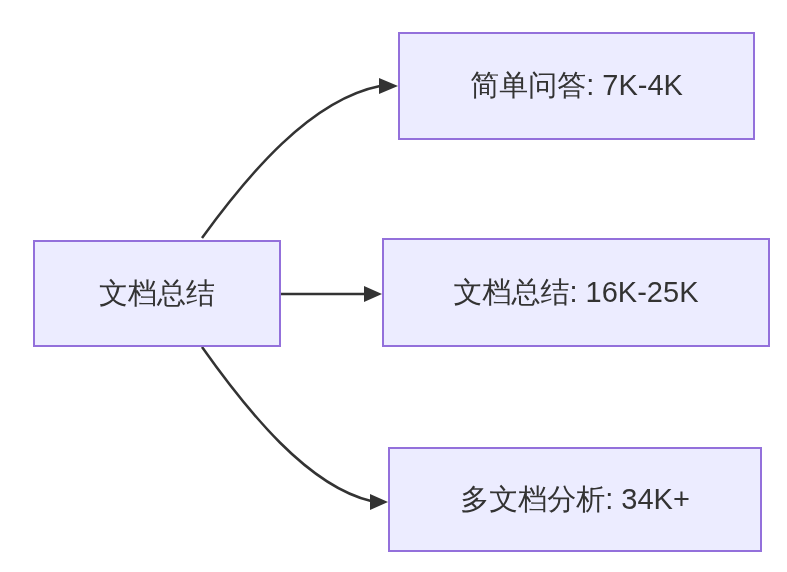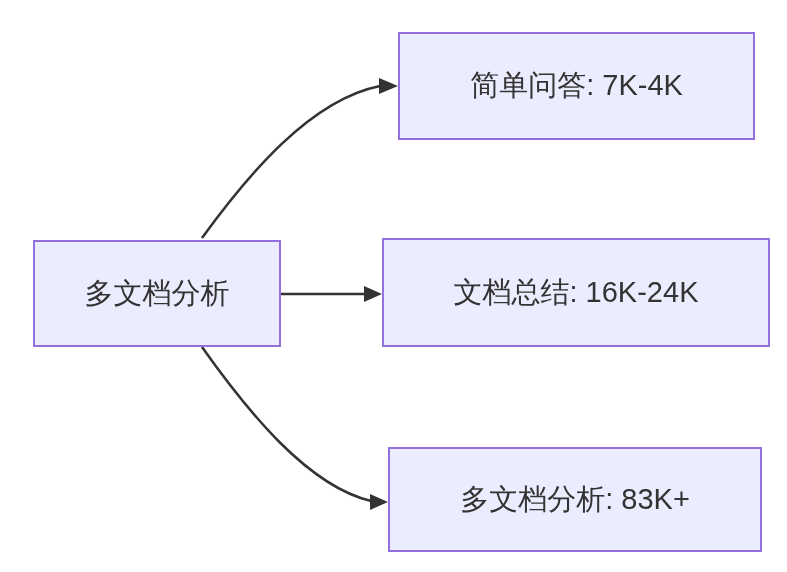--- a/index.html
+++ b/index.html
@@ -65,28 +65,28 @@
     <polygon class="arrowhead" points="398,86 379,78 379,94"></polygon>
 
     <path class="edge-path" d="M281,294 L366,294"></path>
     <polygon class="arrowhead" points="382,294 364,286 364,302"></polygon>
 
     <path class="edge-path" d="M202,347 C248,412 308,486 371,501"></path>
     <polygon class="arrowhead" points="388,502 370,494 370,510"></polygon>
   </svg>
 
   <div class="node node-task-type">
-    <span>多文档分析</span>
+    <span>文档总结</span>
   </div>
 
   <div class="node node-simple-qa">
     <span>简单问答: 7K-4K</span>
   </div>
 
   <div class="node node-doc-summary">
-    <span>文档总结: 16K-24K</span>
+    <span>文档总结: 16K-25K</span>
   </div>
 
   <div class="node node-multi-doc">
-    <span>多文档分析: 83K+</span>
+    <span>多文档分析: 34K+</span>
   </div>
 
 </div>
 
 </body></html>

